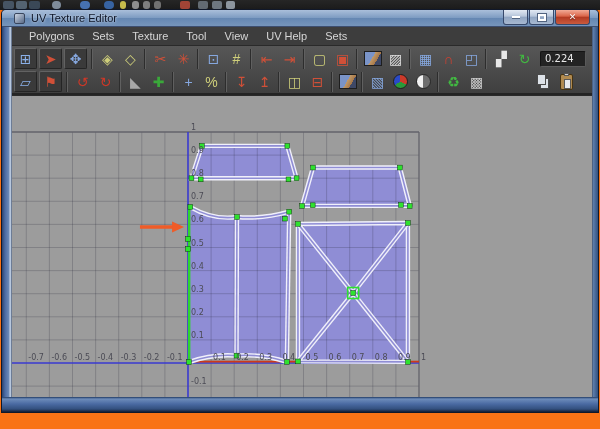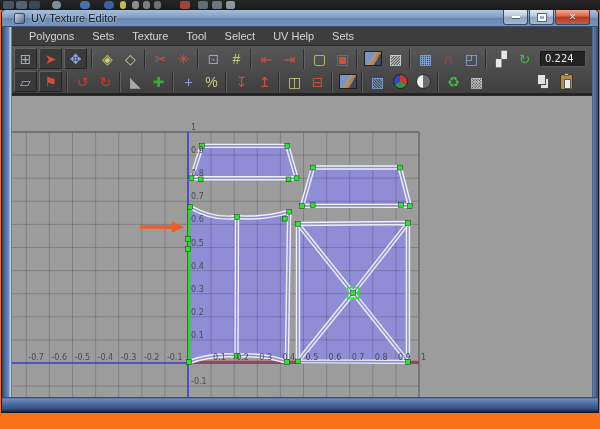--- a/index.html
+++ b/index.html
@@ -103,21 +103,21 @@
         <span class="cap-btn close">✕</span>
       </span>
     </div>
 
     <div class="win-body">
       <div class="menubar" id="menubar">
           <div class="menu-item">Polygons</div>
           <div class="menu-item">Sets</div>
           <div class="menu-item">Texture</div>
           <div class="menu-item">Tool</div>
-          <div class="menu-item">Select</div>
+          <div class="menu-item">View</div>
           <div class="menu-item">UV Help</div>
           <div class="menu-item">Sets</div>
         </div>
 
       <div class="toolbar">
         <div class="tb-row" id="tbrow1">
             <div class="tbi raised">
               <span style="color: rgb(138, 176, 232);">⊞</span>
             </div>
             <div class="tbi raised">

